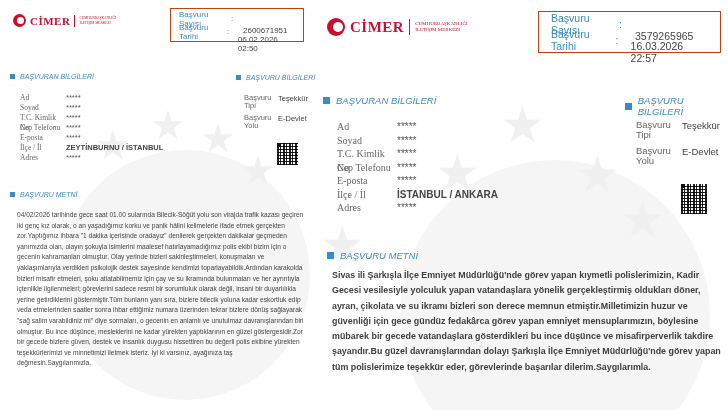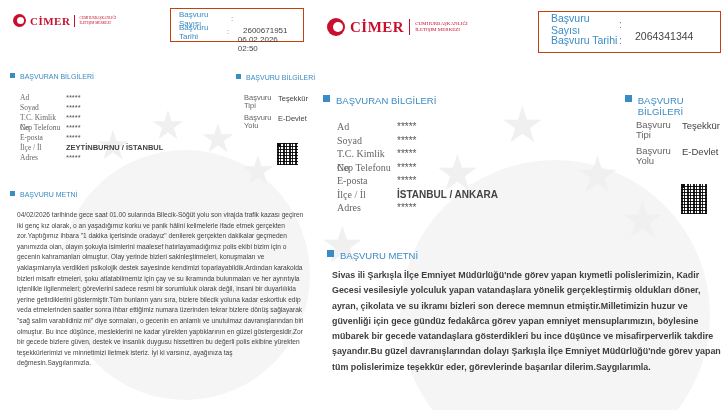--- a/index.html
+++ b/index.html
@@ -19,21 +19,21 @@
     .logo-text { color: #c8102e; font-family: "Liberation Serif", "DejaVu Serif", serif; font-weight: bold; letter-spacing: 0.5px; }
     .logo-sep { background: #c8102e; width: 1px; }
     .logo-sub { color: #c8102e; font-family: "Liberation Serif", serif; line-height: 1.15; text-transform: uppercase; }
 
     .refbox { position: absolute; border: 1px solid #c2410c; background: #fff; }
     .refrow { display: flex; align-items: center; }
     .reflabel { color: #3a8cc4; }
     .refcolon { color: #3a8cc4; }
     .refval { color: #444; margin-top: 24px; }
 
-    .section-title { position: absolute; display: flex; align-items: flex-start; color: #3a8cc4; text-transform: uppercase; }
+    .section-title { position: absolute; display: flex; align-items: center; color: #3a8cc4; text-transform: uppercase; font-style: italic; }
     .section-title .sq { background: #3a8cc4; display: inline-block; }
 
     .field-table { position: absolute; }
     .field-row { display: flex; }
     .field-label { color: #666; font-family: Liberation Serif, serif; }
     .field-val { color: #555; }
     .field-val.bold { font-weight: bold; color: #444; }
 
     .qr { position: absolute; background:
       repeating-linear-gradient(90deg, #222 0 2px, #fff 2px 3px, #222 3px 4px, #fff 4px 6px),
@@ -191,25 +191,26 @@
     <span class="logo-sub">
       <span>Cumhurbaşkanlığı</span><br>
       <span>İletişim Merkezi</span>
     </span>
   </div>
 
   <div class="refbox">
     <div class="refrow">
       <span class="reflabel">Başvuru Sayısı</span>
       <span class="refcolon">:</span>
-      <span class="refval">2064341344</span>
+      <span class="refval">3579265965</span>
     </div>
     <div class="refrow">
       <span class="reflabel">Başvuru Tarihi</span>
       <span class="refcolon">:</span>
+      <span class="refval">16.03.2026 22:57</span>
     </div>
   </div>
 
   <div class="section-title" style="left:3px; top:95px;">
     <span class="sq"></span>
     <span>BAŞVURAN BİLGİLERİ</span>
   </div>
 
   <div class="field-table" style="left:17px; top:120px;">
     <div class="field-row">

